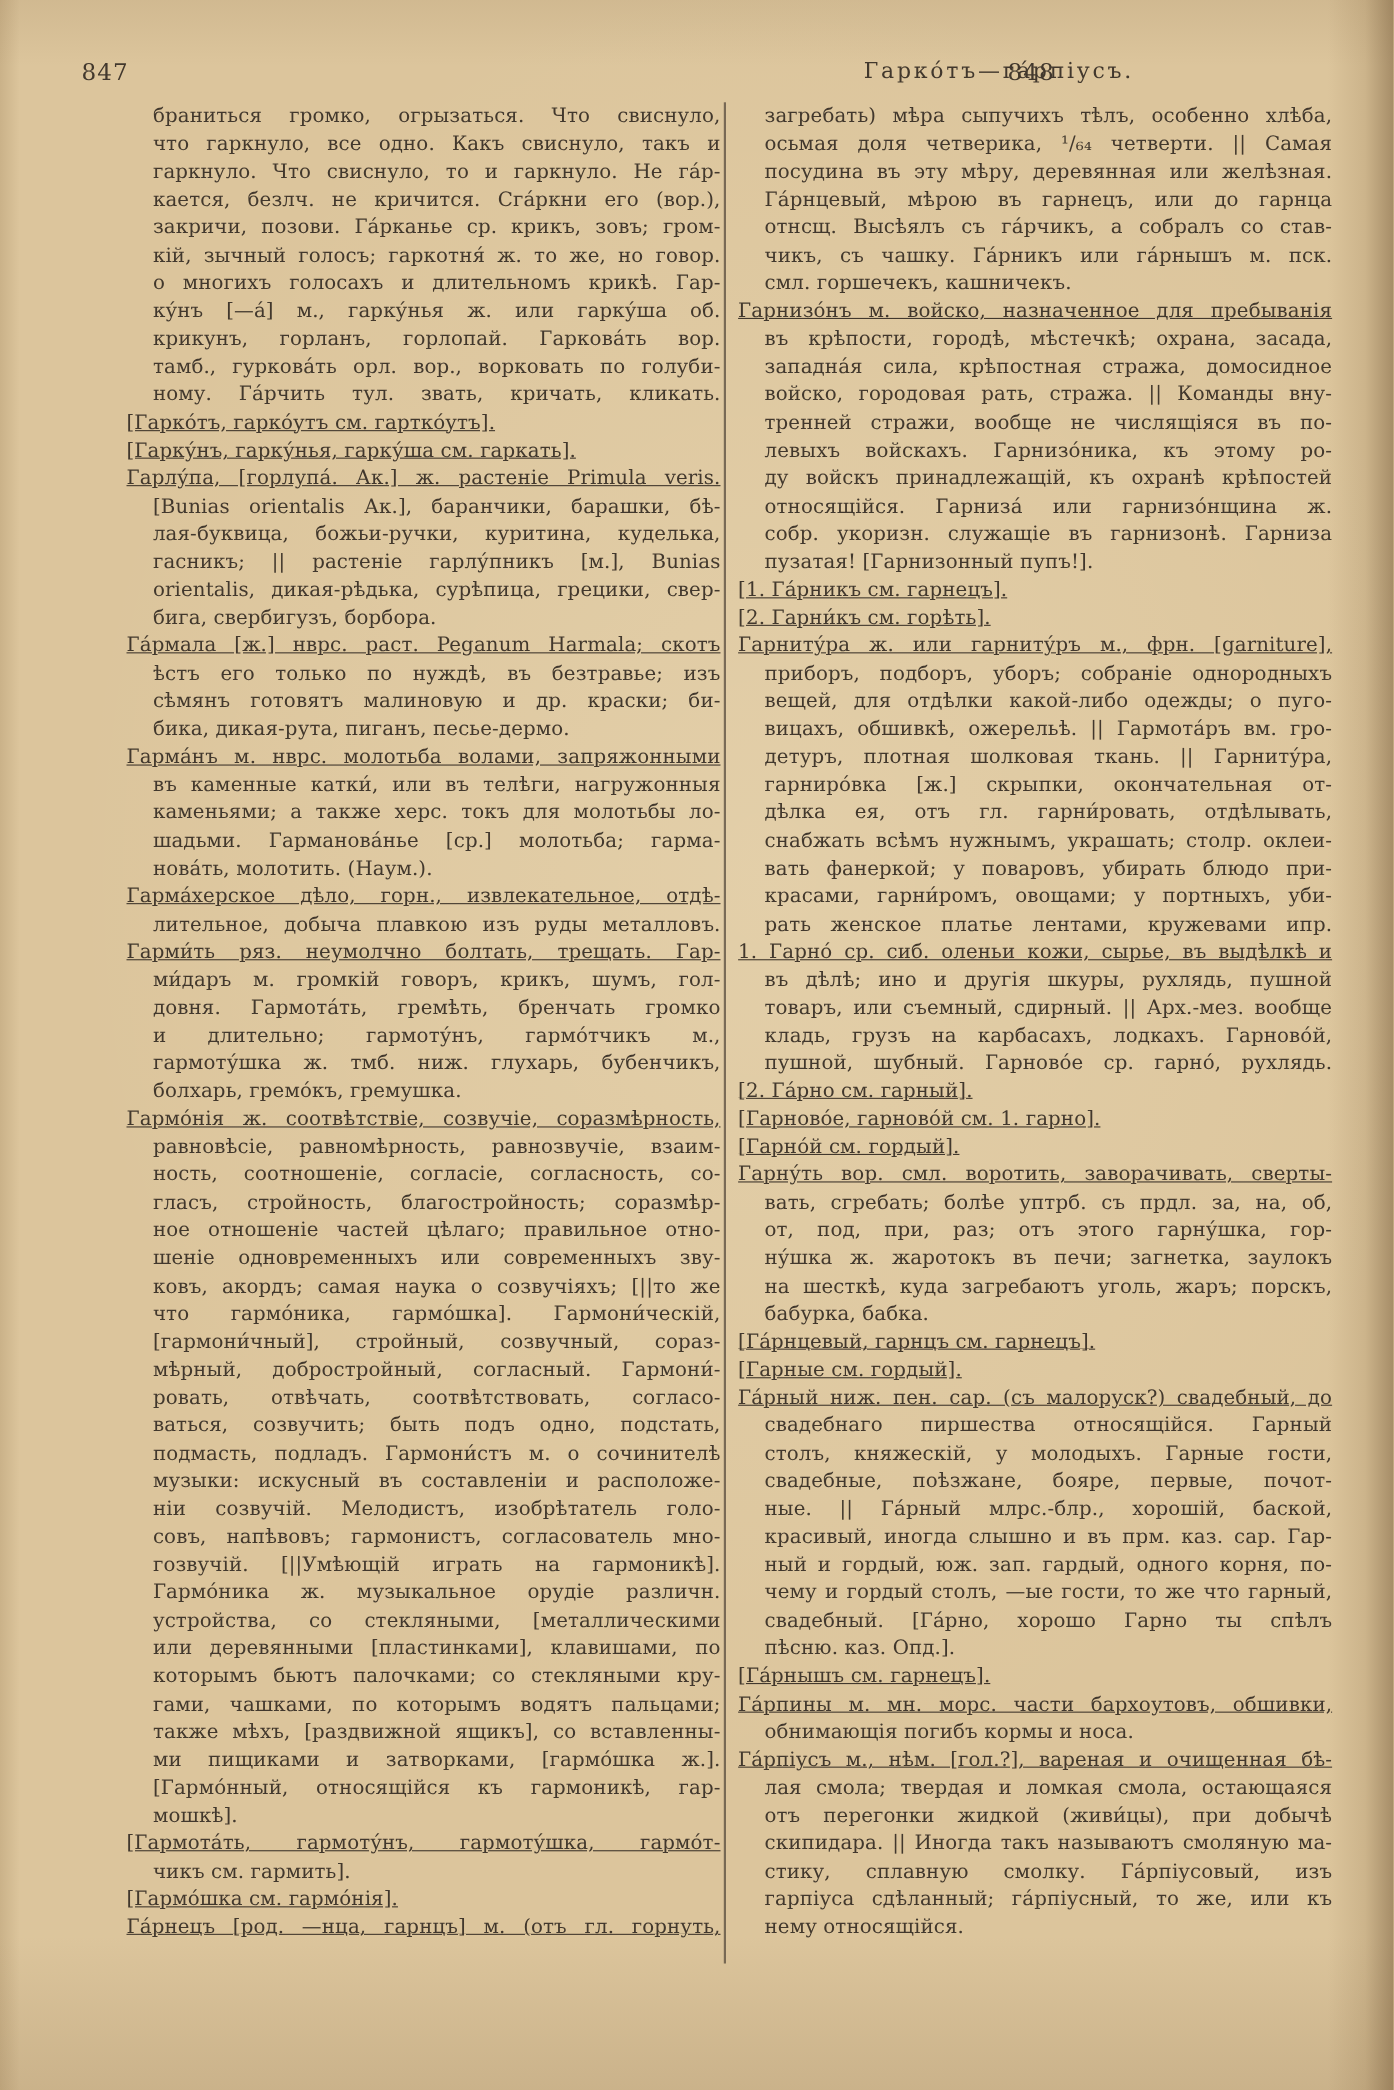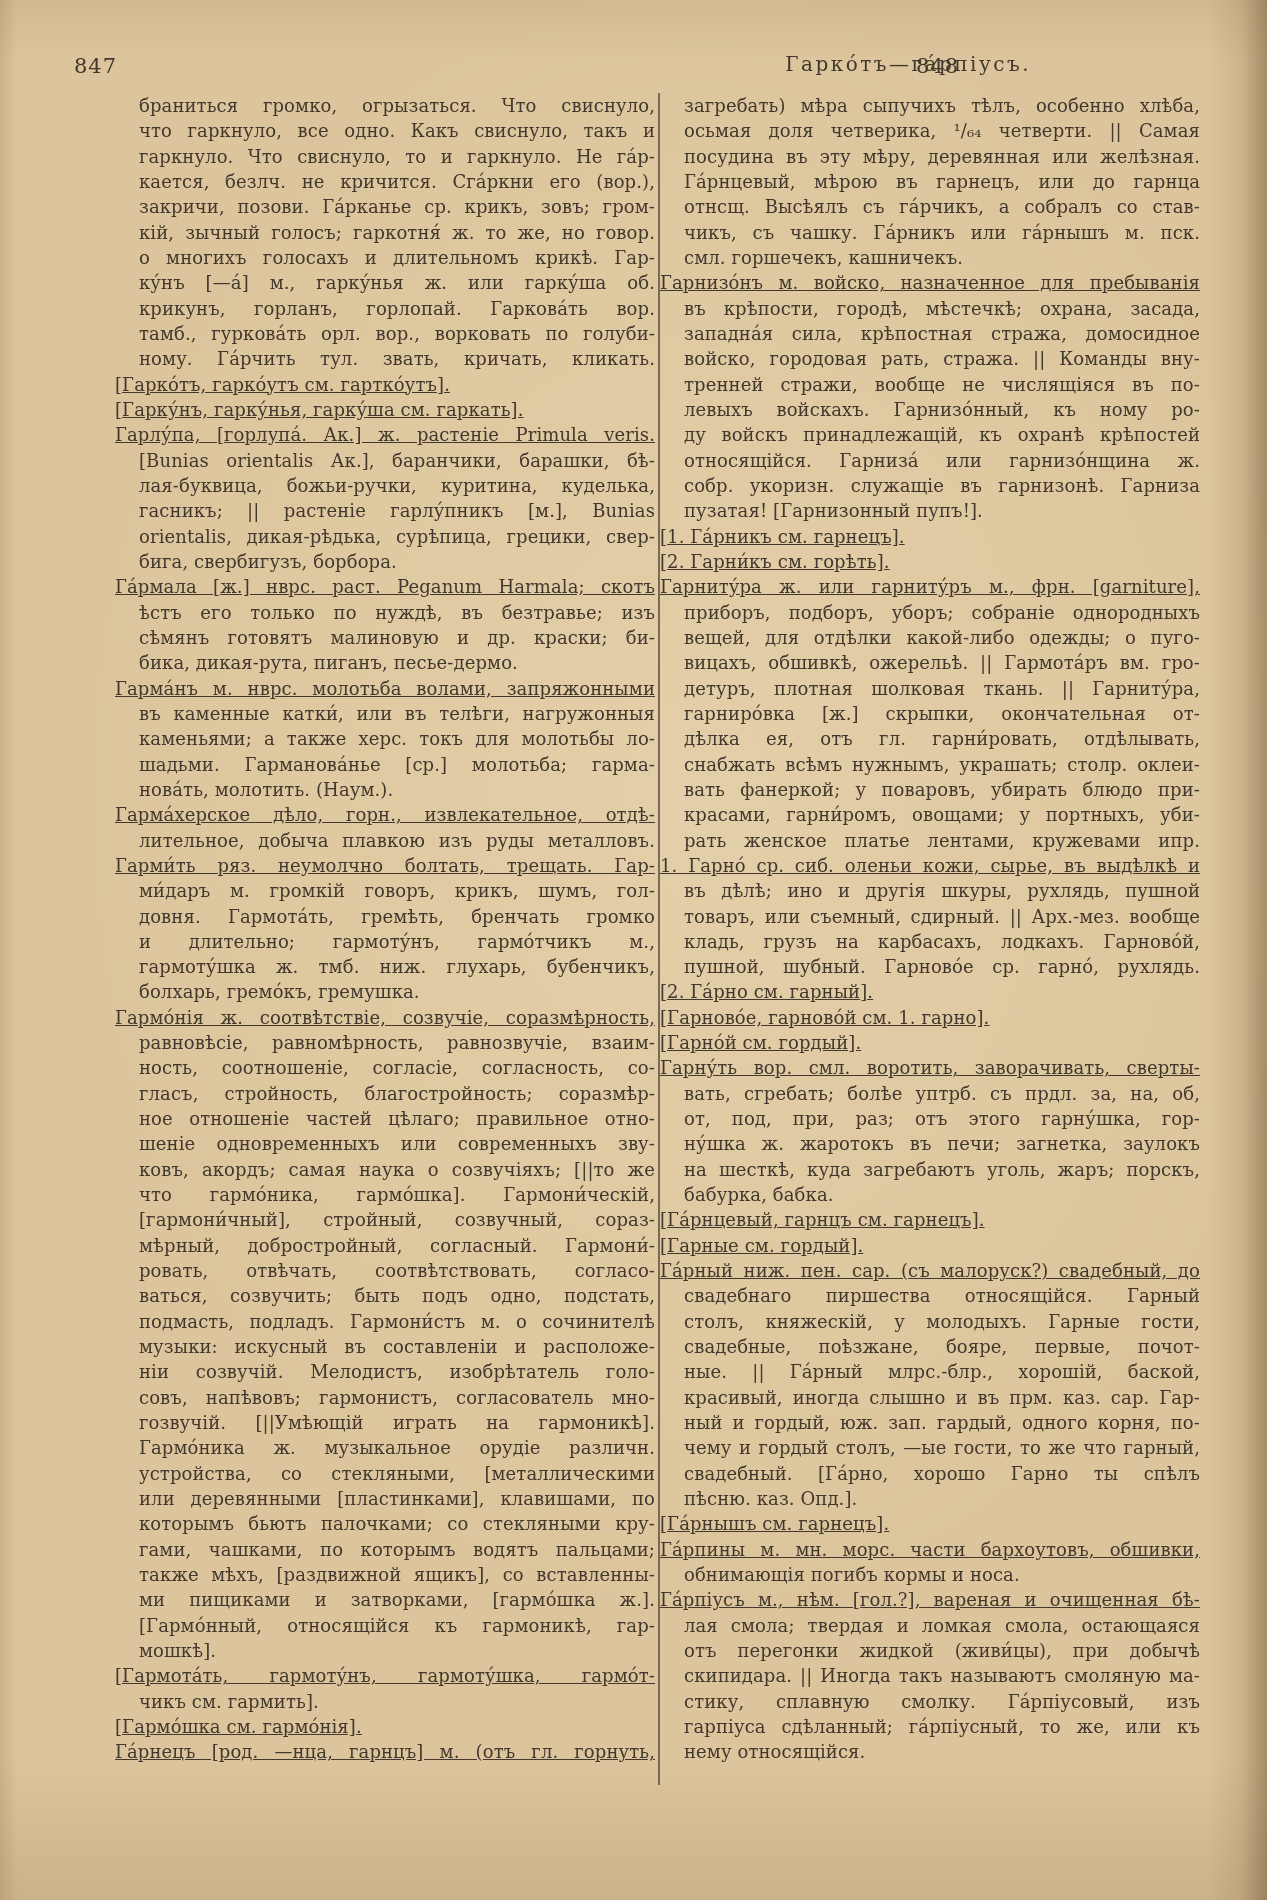--- a/index.html
+++ b/index.html
@@ -30,21 +30,21 @@
   .columns{
     position:absolute;top:93px;left:0;width:1267px;
     display:flex;align-items:flex-start;padding-left:22px;
   }
   .col{
     width:516px;
     padding-left:24px;
     font-size:18px;
   }
   .col-left{margin-left:93px;}
-  .col-right{}
+  .col-right{margin-left:11px;}
   .divider{
     width:2px;height:1692px;margin-left:3px;
     background:var(--divider,#564a3c);
     opacity:.75;
   }
   .line{
     height:25.33px;line-height:25.33px;
     white-space:nowrap;
     text-align:justify;
     -webkit-text-align-last:justify;
@@ -141,21 +141,21 @@
       <div class="line">посудина въ эту мѣру, деревянная или желѣзная.</div>
       <div class="line">Га́рнцевый, мѣрою въ гарнецъ, или до гарнца</div>
       <div class="line">отнсщ. Высѣялъ съ га́рчикъ, а собралъ со став-</div>
       <div class="line">чикъ, съ чашку. Га́рникъ или га́рнышъ м. пск.</div>
       <div class="line nojust">смл. горшечекъ, кашничекъ.</div>
       <div class="line entry">Гарнизо́нъ м. войско, назначенное для пребыванія</div>
       <div class="line">въ крѣпости, городѣ, мѣстечкѣ; охрана, засада,</div>
       <div class="line">западна́я сила, крѣпостная стража, домосидное</div>
       <div class="line">войско, городовая рать, стража. || Команды вну-</div>
       <div class="line">тренней стражи, вообще не числящіяся въ по-</div>
-      <div class="line">левыхъ войскахъ. Гарнизо́нный, къ ному ро-</div>
+      <div class="line">левыхъ войскахъ. Гарнизо́ника, къ этому ро-</div>
       <div class="line">ду войскъ принадлежащій, къ охранѣ крѣпостей</div>
       <div class="line">относящійся. Гарниза́ или гарнизо́нщина ж.</div>
       <div class="line">собр. укоризн. служащіе въ гарнизонѣ. Гарниза</div>
       <div class="line nojust">пузатая! [Гарнизонный пупъ!].</div>
       <div class="line entry nojust">[1. Га́рникъ см. гарнецъ].</div>
       <div class="line entry nojust">[2. Гарни́къ см. горѣть].</div>
       <div class="line entry">Гарниту́ра ж. или гарниту́ръ м., фрн. [garniture],</div>
       <div class="line">приборъ, подборъ, уборъ; собраніе однородныхъ</div>
       <div class="line">вещей, для отдѣлки какой-либо одежды; о пуго-</div>
       <div class="line">вицахъ, обшивкѣ, ожерельѣ. || Гармота́ръ вм. гро-</div>

